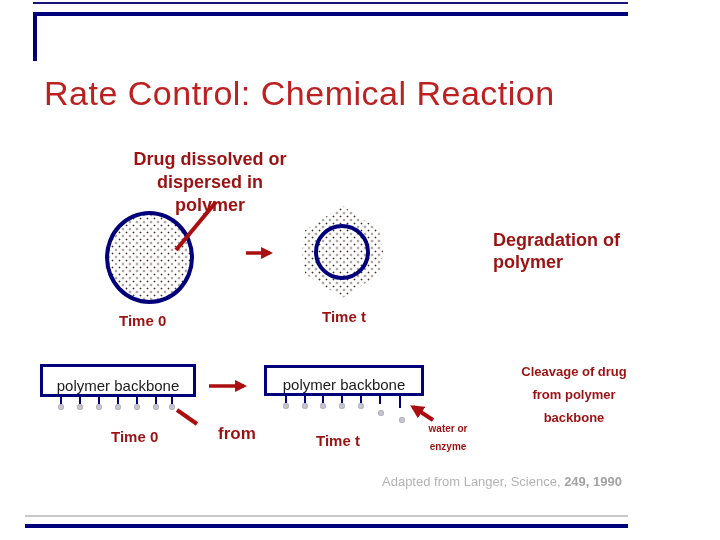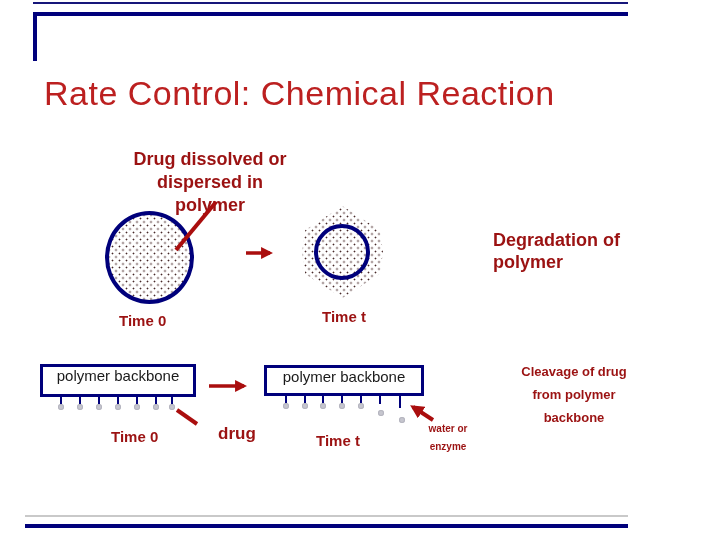--- a/index.html
+++ b/index.html
@@ -51,21 +51,21 @@
   
   .big-circle{position:absolute;left:105px;top:211px;width:89px;height:93px;
     border:4px solid #00007b;border-radius:50%;box-sizing:border-box;}
   .cloud{position:absolute;left:302px;top:206px;width:81px;height:92px;
     clip-path:polygon(50% 0%,96% 26%,100% 50%,96% 74%,50% 100%,4% 74%,0% 50%,4% 26%);}
   .small-circle{position:absolute;left:314px;top:224px;width:56px;height:56px;
     border:4px solid #00007b;border-radius:50%;box-sizing:border-box;background:transparent;}
 
   
   .bbox{position:absolute;border:3px solid #00007b;background:#ffffff;box-sizing:border-box;
-    display:flex;align-items:flex-start;justify-content:center;
+    display:flex;align-items:flex-end;justify-content:center;
     font-size:15px;color:#1a1a1a;}
   .bbox-left{left:40px;top:364px;width:156px;height:33px;}
   .bbox-right{left:264px;top:365px;width:160px;height:31px;}
   .tick{position:absolute;width:2px;background:#00007b;}
   .ball{position:absolute;width:6px;height:6px;border-radius:50%;
     background:#c6c6ce;box-shadow:inset 0 0 0 1px #b5b5bf;}
 
   
   .overlay{position:absolute;left:0;top:0;pointer-events:none;}
 </style>
@@ -131,36 +131,37 @@
 
   <div class="ball" style="left:283px;top:403px;"></div>
   <div class="ball" style="left:302px;top:403px;"></div>
   <div class="ball" style="left:320px;top:403px;"></div>
   <div class="ball" style="left:339px;top:403px;"></div>
   <div class="ball" style="left:358px;top:403px;"></div>
   <div class="ball" style="left:378px;top:410px;"></div>
   <div class="ball" style="left:399px;top:417px;"></div>
 
   <div class="time-label t0-bot dk">Time 0</div>
-  <div class="drug-label dk">drug</div>
+  <div class="drug-label dk">from</div>
   <div class="time-label tt-bot dk">Time t</div>
   <div class="agent-label dk preline">water or
 enzyme</div>
   <div class="note-cleavage dk preline">Cleavage of drug
 from polymer
 backbone</div>
 
   <svg class="overlay" width="720" height="540" viewBox="0 0 720 540">
     <defs>
       <marker id="ah" viewBox="0 0 10 10" refX="7.5" refY="5" markerWidth="3.4" markerHeight="3.4" orient="auto">
           <path d="M0 0 L10 5 L0 10 z" fill="#aa0e0e"></path>
         </marker>
     </defs>
     <line x1="216" y1="202" x2="176" y2="250" stroke="#aa0e0e" stroke-width="4"></line>
     <line x1="246" y1="253" x2="270" y2="253" stroke="#aa0e0e" stroke-width="3.5" marker-end="url(#ah)"></line>
     <line x1="209" y1="386" x2="244" y2="386" stroke="#aa0e0e" stroke-width="3.5" marker-end="url(#ah)"></line>
     <line x1="197" y1="424" x2="177" y2="410" stroke="#aa0e0e" stroke-width="4"></line>
     <line x1="433" y1="420" x2="413" y2="407" stroke="#aa0e0e" stroke-width="4" marker-end="url(#ah)"></line>
   </svg>
 
+  <div class="footer"><span>Adapted from Langer, Science, </span><b>249, 1990</b></div>
   <div class="page-num">37</div>
 
 </div>
 
 </body></html>

